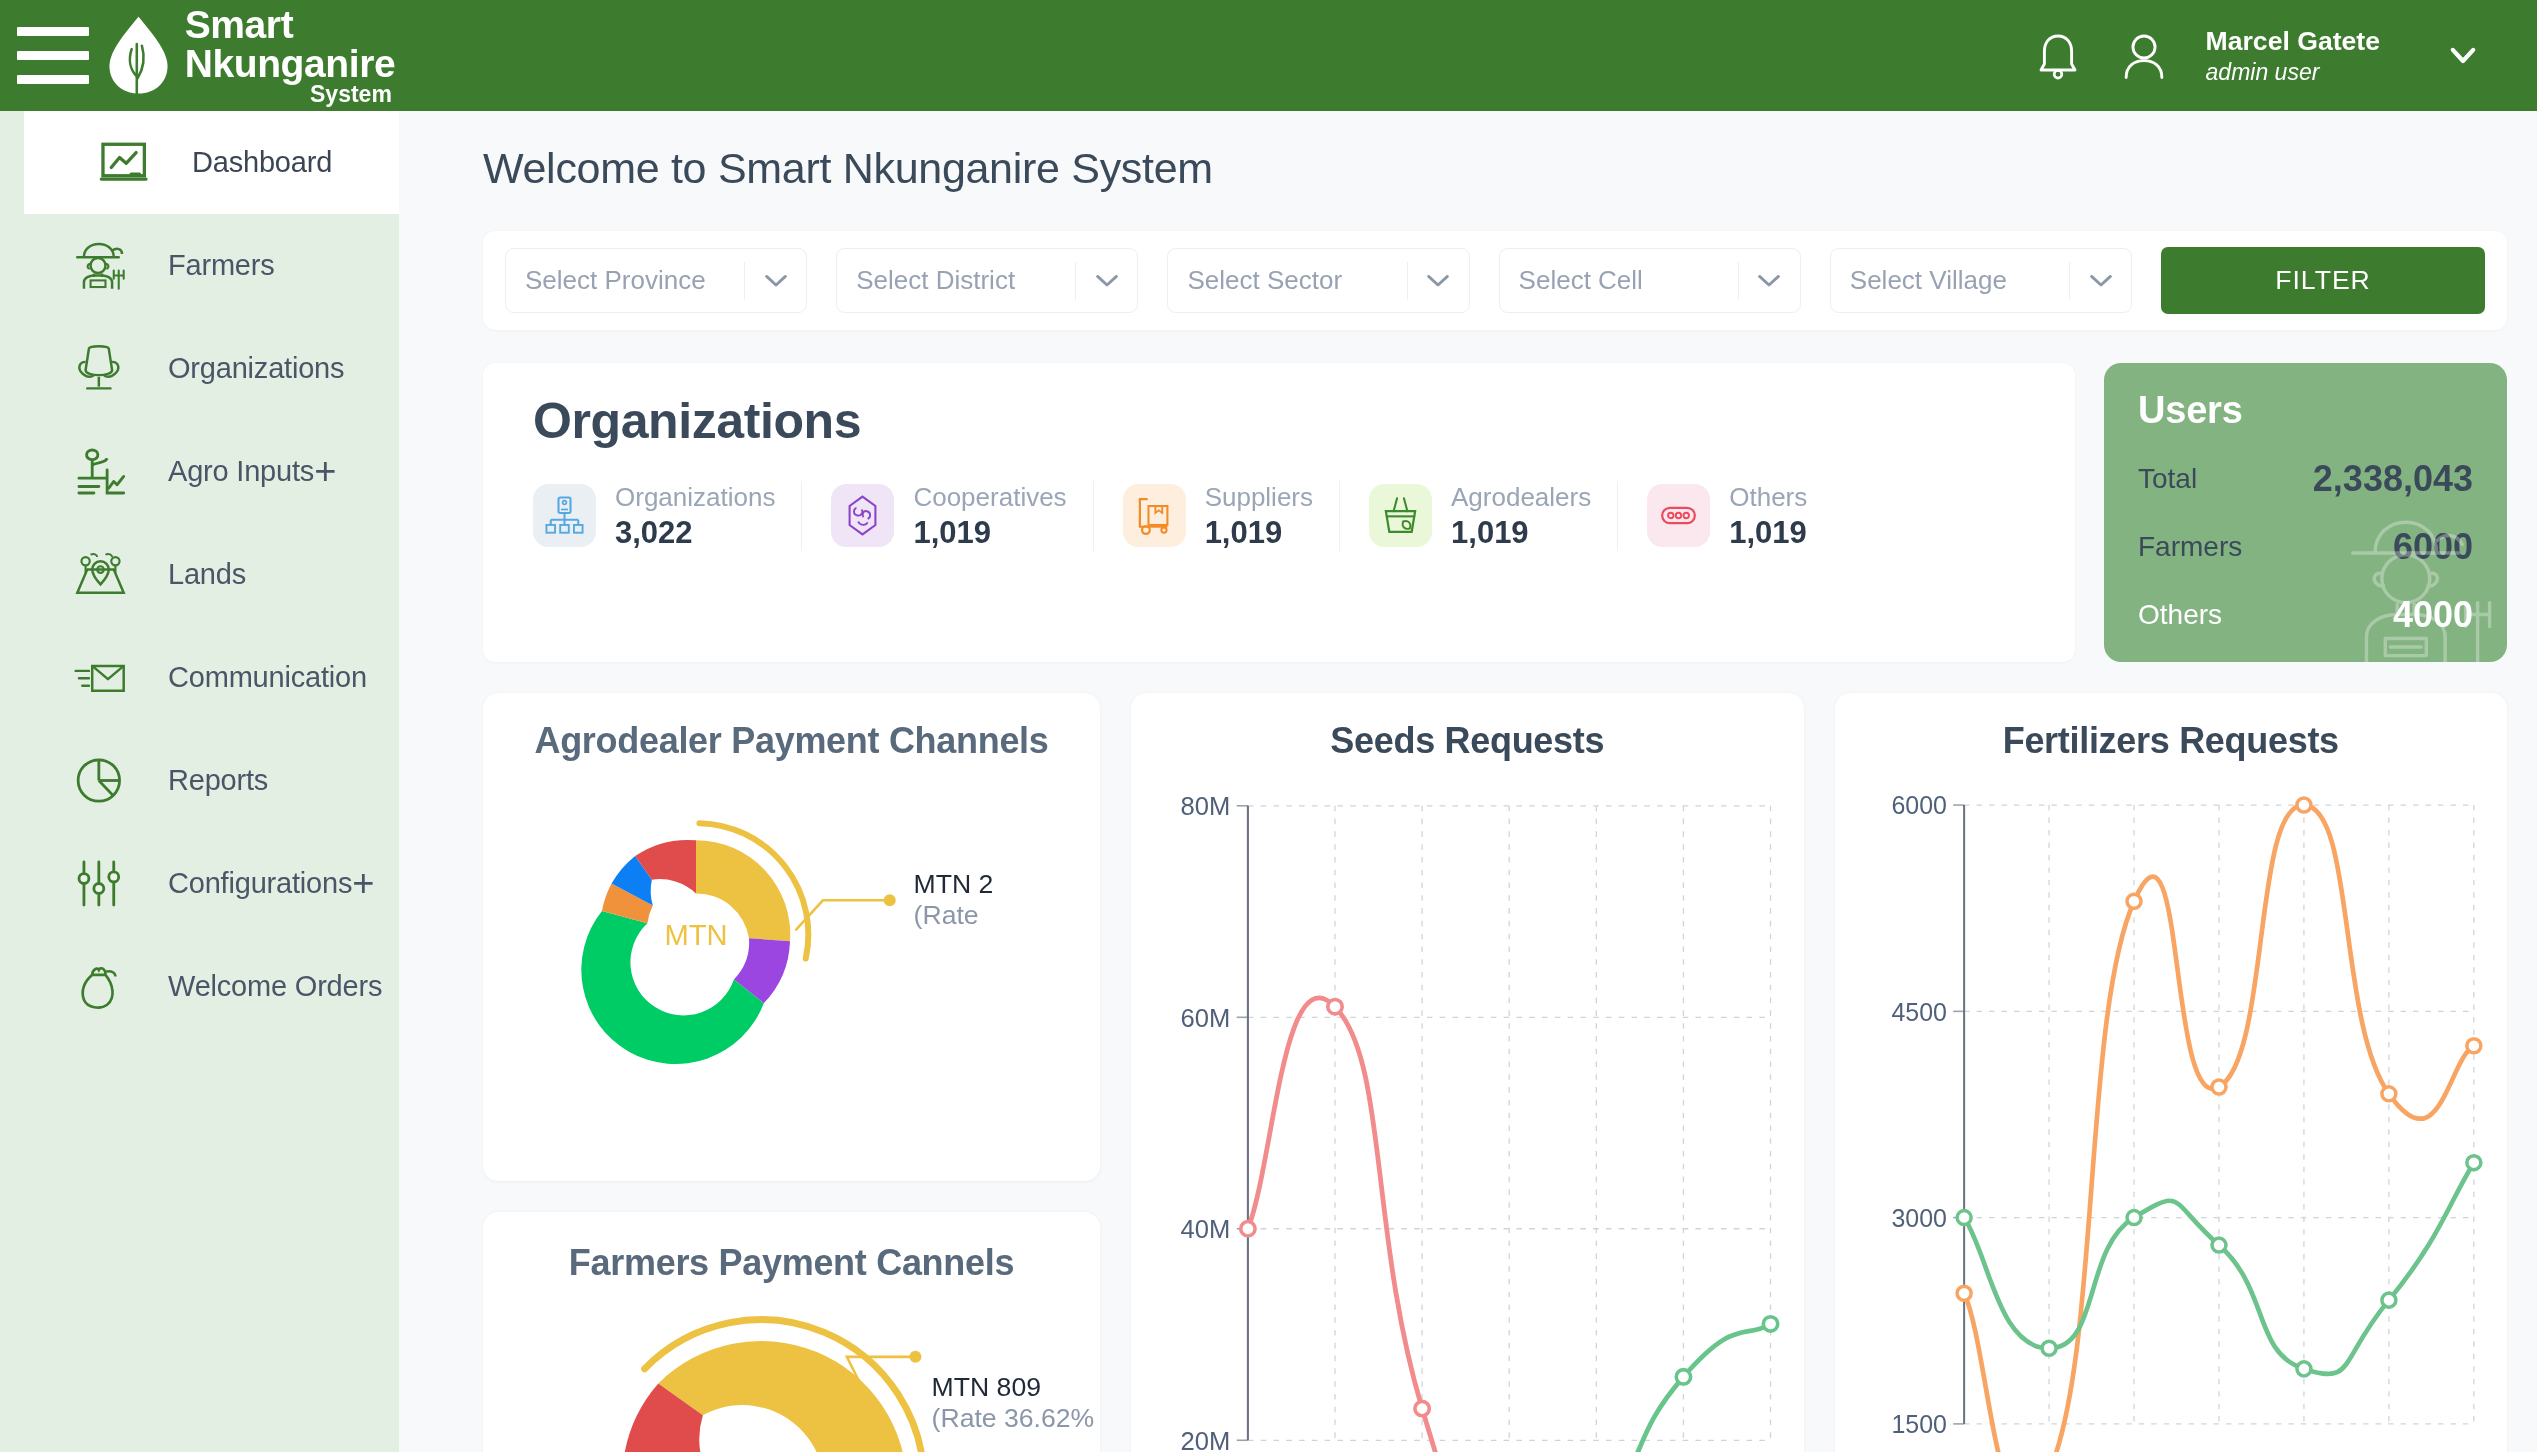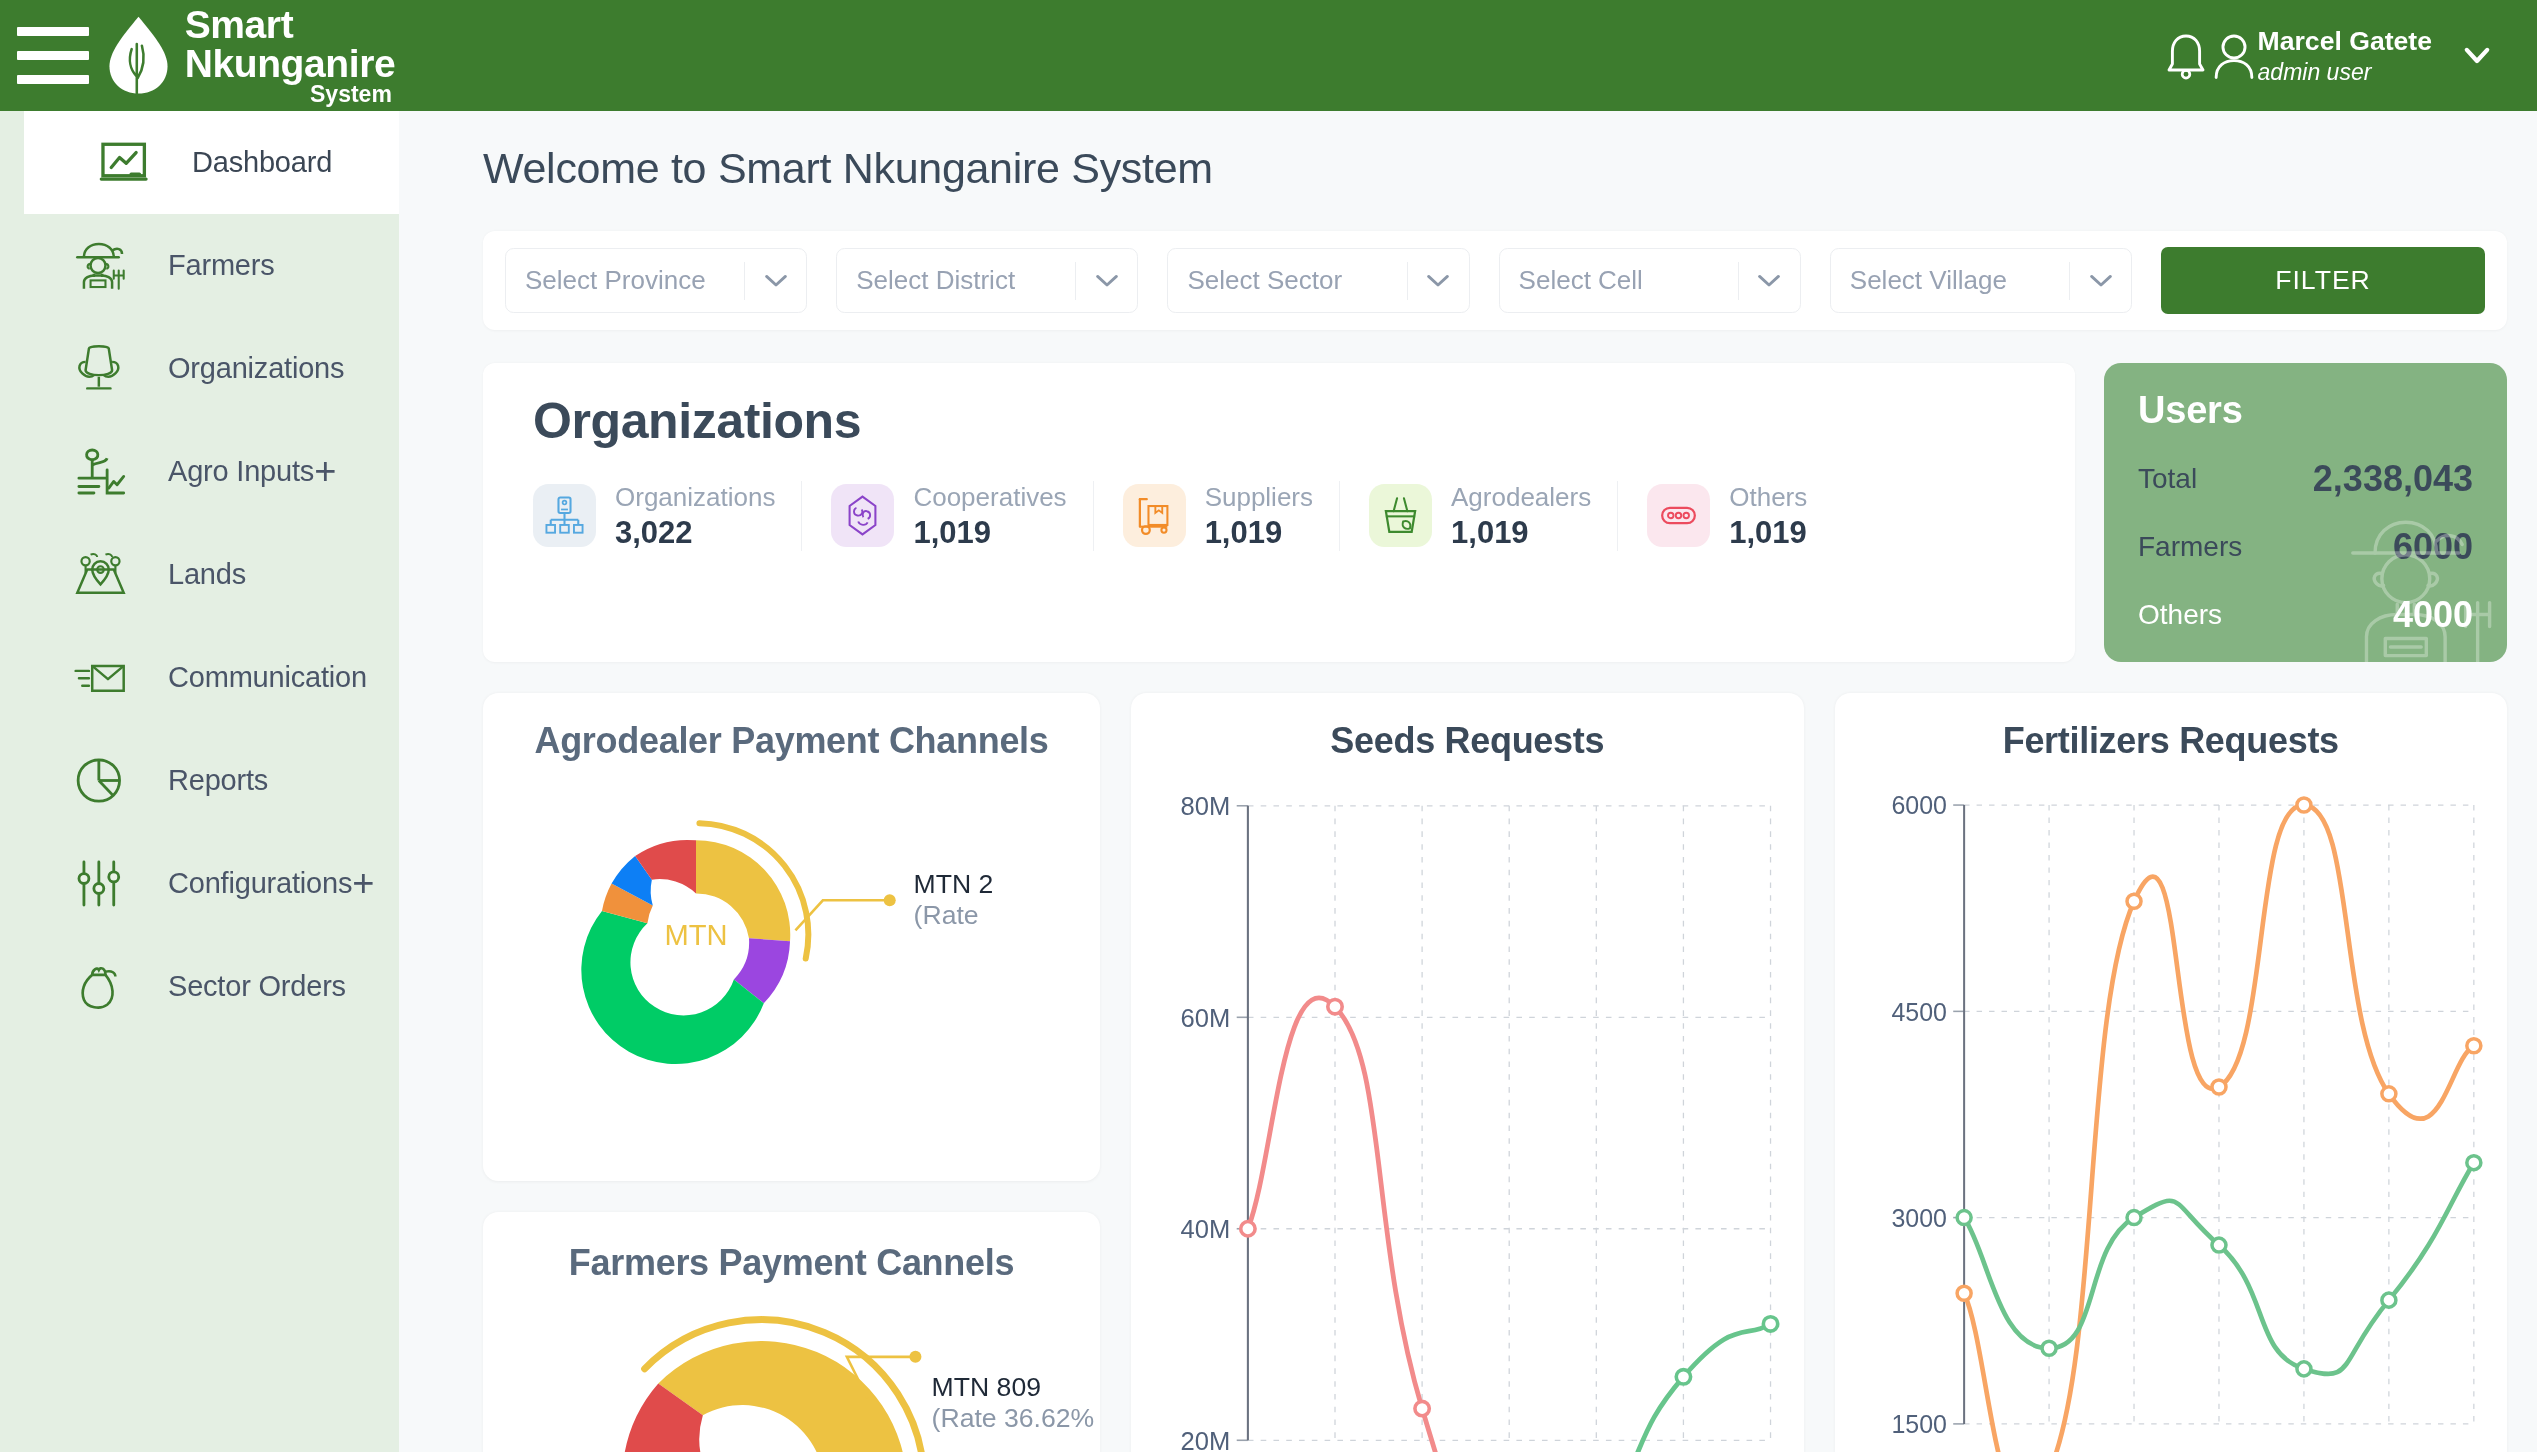--- a/index.html
+++ b/index.html
@@ -26,21 +26,21 @@
   .hamburger span { display: block; height: 9.4px; background: #fff; border-radius: 0.9px; width: 72px; }
   .brand { display: flex; align-items: center; margin-left: 17px; }
   .leaf-logo { width: 65px; height: 82px; }
   .brand-text { margin-left: 13.7px; color: #fff; line-height: 1.0; }
   .brand-l1 { font-size: 39px; font-weight: bold; letter-spacing: -0.4px; }
   .brand-l2 { font-size: 39px; font-weight: bold; letter-spacing: -0.4px; }
   .brand-l3 { font-size: 23px; font-weight: bold; text-align: right; padding-right: 3.4px; }
 
   .topbar-right {
     margin-left: auto; display: flex; align-items: center;
-    padding-right: 42px; color: #fff;
+    gap: 38px; padding-right: 56px; color: #fff;
   }
   .bell-icon, .person-icon { width: 48px; height: 51px; cursor: pointer; }
   .user-block { text-align: left; line-height: 1.25; }
   .user-name { font-size: 26.6px; font-weight: bold; }
   .user-role { font-size: 23px; font-style: italic; }
   .chev-down { width: 38px; height: 34px; margin-left: 26px; cursor: pointer; }
 
   
   .sidebar {
     position: absolute; top: 111px; left: 0;
@@ -309,21 +309,21 @@
       </svg>
       <span class="nav-label">Configurations</span>
       <span class="nav-plus">+</span>
     </div>
     <div class="nav-item">
       <svg class="nav-icon" viewBox="0 0 64 64">
         <path d="M22 18 C12 26, 8 38, 12 48 C16 58, 32 60, 40 54 C50 46, 48 30, 38 18 Z" fill="none" stroke="#3d7c2e" stroke-width="3.2"></path>
         <path d="M22 18 C22 12, 28 8, 30 12 C32 8, 38 10, 38 18" fill="none" stroke="#3d7c2e" stroke-width="3.2"></path>
         <path d="M38 14 C46 12, 50 16, 50 20" fill="none" stroke="#3d7c2e" stroke-width="3"></path>
       </svg>
-      <span class="nav-label">Sector Orders</span>
+      <span class="nav-label">Welcome Orders</span>
     </div>
   </nav>
 
 <div class="main">
 
   <div class="page-title">Welcome to Smart Nkunganire System</div>
 
   <div class="filter-card">
     <div class="select">
       <span class="select-label">Select Province</span>

